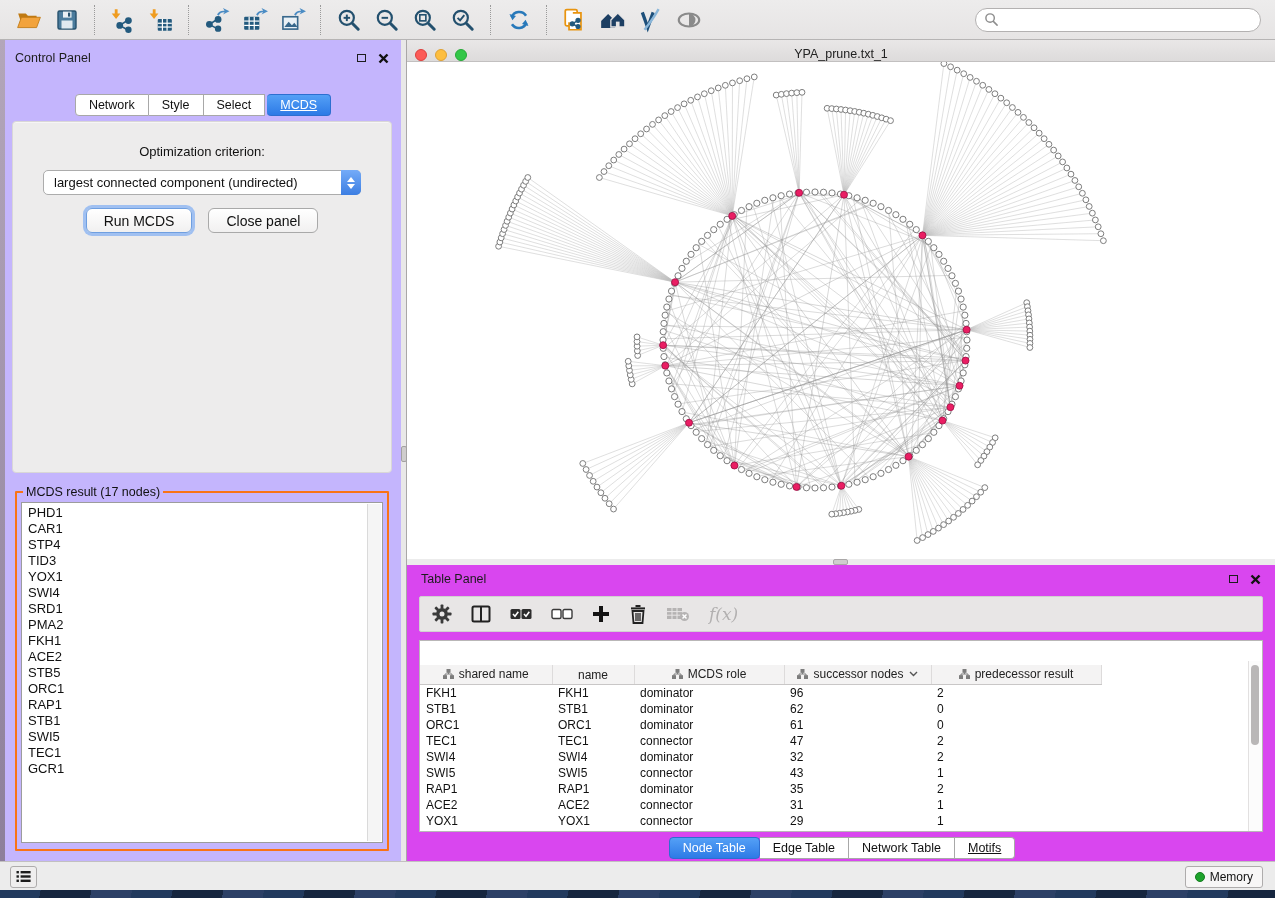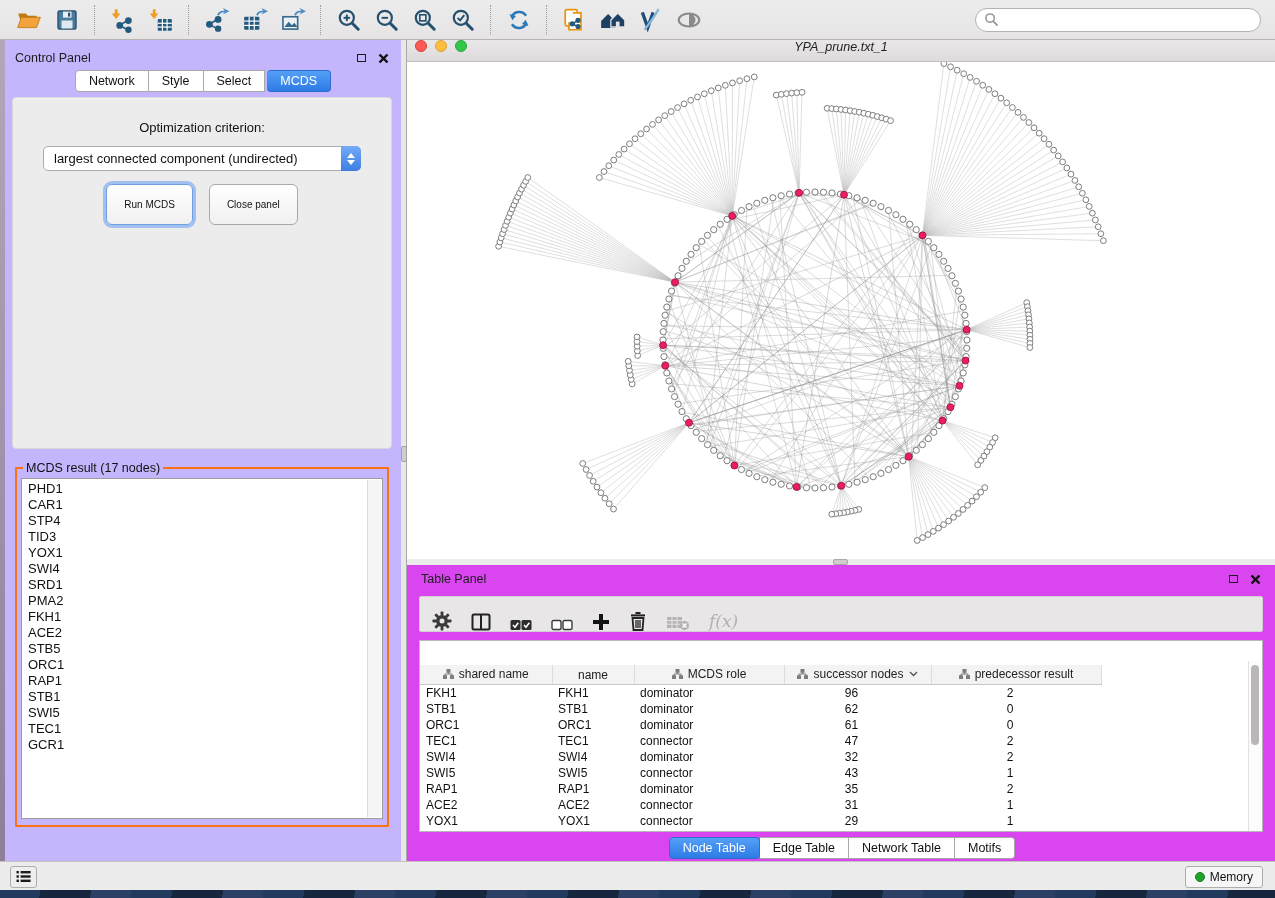--- a/index.html
+++ b/index.html
@@ -26,71 +26,71 @@
   .left-strip{width:5px;flex:none;background:linear-gradient(#b3a6ba,#8d7f9b);}
   .control-panel{width:396px;flex:none;background:#c4b5fd;position:relative;box-sizing:border-box;}
   .vsplitter{width:6px;flex:none;background:#e9e8e8;border-right:1px solid #a9a7a7;position:relative;box-sizing:border-box;}
   .vhandle{position:absolute;left:0px;top:406px;width:6px;height:16px;background:#cfcdcd;border:1px solid #a3a1a1;border-radius:2px;box-sizing:border-box;}
   .right{flex:1;display:flex;flex-direction:column;min-width:0;}
 
   
   .cp-head{height:24px;display:flex;align-items:center;padding:6px 12px 0 10px;font-size:12.5px;color:#1c1c1c;}
   .winbtns{margin-left:auto;display:flex;align-items:center;gap:12px;}
   .float-ico{width:9px;height:8px;border:1.6px solid #1d1d1d;display:inline-block;box-sizing:border-box;background:transparent;}
-  .cp-tabs{margin-top:0;display:flex;justify-content:center;}
+  .cp-tabs{margin-top:24px;display:flex;justify-content:center;}
   .seg{padding:3px 13px;font-size:12.5px;color:#111;background:#fff;border:1px solid #a8a8a8;border-left:none;cursor:default;}
   .seg:first-child{border-left:1px solid #a8a8a8;border-radius:4px 0 0 4px;}
-  .seg:last-child{border-radius:0 4px 4px 0;}
+  .seg:last-child{border-radius:0 4px 4px 0;text-decoration:underline;}
   .seg.active{background:linear-gradient(#54a0f6,#2d7ae6);color:#fff;border-color:#2d6fd0;border-radius:4px;margin-left:2px;}
   .cp-box{margin:5px 9px 0 7px;height:352px;background:#edecec;border:1px solid #d9d7d7;border-radius:4px;
      box-shadow:inset 0 1px 0 #f6f5f5;box-sizing:border-box;}
   .cp-label{margin-top:22px;text-align:center;font-size:13px;color:#111;}
   .cp-select{margin:11px auto 0;width:318px;height:25px;background:#fff;border:1px solid #acacac;border-radius:5px;
      display:flex;align-items:center;box-sizing:border-box;font-size:13px;color:#111;padding-left:10px;position:relative;}
   .stepper{position:absolute;right:-1px;top:-1px;width:20px;height:25px;border-radius:0 5px 5px 0;
      background:linear-gradient(#74abf8,#3c7ee2);display:flex;flex-direction:column;align-items:center;justify-content:center;gap:2px;}
   .stepper .up{width:0;height:0;border-left:4px solid transparent;border-right:4px solid transparent;border-bottom:5px solid #fff;}
   .stepper .dn{width:0;height:0;border-left:4px solid transparent;border-right:4px solid transparent;border-top:5px solid #fff;}
   .cp-btnrow{margin-top:13px;display:flex;justify-content:center;gap:16px;}
-  .macbtn{height:41px;padding:0 17px;font-size:10px;color:#111;background:linear-gradient(#ffffff,#f1f0f0);
+  .macbtn{height:25px;padding:0 17px;font-size:14px;color:#111;background:linear-gradient(#ffffff,#f1f0f0);
      border:1px solid #a9a9a9;border-radius:6px;cursor:default;font-family:"Liberation Sans",sans-serif;}
   .macbtn.focus{box-shadow:0 0 0 3px rgba(96,156,245,.55);border-color:#6f9fe0;}
   .cp-fieldset{margin:12px 12px 0 10px;height:366px;border:2px solid #f97316;border-radius:1px;padding:3px 4px 6px 4px;box-sizing:border-box;}
   .cp-fieldset legend{font-size:12.5px;color:#111;padding:0 3px;margin-left:2px;}
   .mcds-list{width:100%;height:100%;background:#fff;border:1px solid #9c9c9c;box-sizing:border-box;
      font-size:13px;line-height:16px;color:#111;padding:2px 16px 0 6px;position:relative;overflow:hidden;}
   .mcds-item{height:16px;}
   .list-track{position:absolute;top:1px;right:1px;bottom:1px;width:13px;background:#f5f5f5;border-left:1px solid #dadada;}
 
   
   .net-title{height:21px;flex:none;background:linear-gradient(#e9e7e7,#dddbdb);border-bottom:1px solid #c2c0c0;
-     display:flex;align-items:flex-start;padding:0 8px;position:relative;font-style:italic;}
+     display:flex;align-items:flex-end;padding:0 8px;position:relative;}
   .tl{width:12px;height:12px;border-radius:50%;margin-right:8px;box-sizing:border-box;display:inline-block;}
   .tl.red{background:#fc5b57;border:1px solid #dd3f3c;}
   .tl.yel{background:#fdbe3f;border:1px solid #dfa133;}
   .tl.grn{background:#33c748;border:1px solid #26a938;}
   .net-name{position:absolute;left:0;right:0;text-align:center;font-size:12.5px;color:#222;pointer-events:none;}
   .net-canvas{height:497px;flex:none;background:#fff;position:relative;overflow:hidden;}
   .hsplit{height:6px;flex:none;background:#ececec;position:relative;}
   .hhandle{position:absolute;left:426px;top:0px;width:15px;height:6px;background:#cfcdcd;border:1px solid #aaa8a8;border-radius:2px;box-sizing:border-box;}
 
   
   .table-panel{flex:1;background:#d946ef;display:flex;flex-direction:column;min-height:0;}
   .tp-head{height:20px;display:flex;align-items:center;padding:4px 14px 0 14px;font-size:12.5px;color:#1c1c1c;flex:none;}
   .tp-toolbar{margin:7px 12px 0;height:36px;background:#e8e6e6;border:1px solid #d2d0d0;border-radius:2px;
-     display:flex;align-items:flex-end;gap:19px;padding:0 12px;box-sizing:border-box;flex:none;}
+     display:flex;align-items:center;gap:19px;padding:0 12px;box-sizing:border-box;flex:none;}
   .tpbtn{border:none;background:transparent;padding:0;display:flex;align-items:center;cursor:default;}
   .fx{font-family:"DejaVu Serif",serif;font-style:italic;font-size:17px;color:#b2b0b0;}
   .tp-tablebox{margin:8px 12px 0;height:190px;background:#fff;border:1px solid #b9b7b7;position:relative;overflow:hidden;flex:none;}
   table.node{border-collapse:collapse;table-layout:fixed;width:100%;margin-top:24px;}
   table.node th{height:19px;background:#f4f3f3;border-bottom:1px solid #c9c7c7;border-right:1px solid #dddbdb;
      font-weight:normal;font-size:12px;color:#222;text-align:center;padding:0;white-space:nowrap;overflow:hidden;}
   table.node th.filler{border-right:none;background:#fff;border-bottom:1px solid #fff;}
   table.node td{height:16px;font-size:12px;color:#111;padding:0 6px;white-space:nowrap;overflow:hidden;}
-  table.node td.num{text-align:center;padding-right:18px;}
+  table.node td.num{text-align:left;padding-right:18px;}
   .thwrap{display:inline-flex;align-items:center;gap:5px;}
   .tbl-scroll{position:absolute;top:20px;right:0;bottom:0;width:13px;background:#fcfcfc;border-left:1px solid #e2e0e0;}
   .tbl-thumb{position:absolute;top:4px;left:2px;width:8px;height:80px;border-radius:4px;background:#b9b7b7;}
   .tp-tabs{margin-top:5px;display:flex;justify-content:center;flex:none;}
 
   
   .statusbar{height:29px;flex:none;background:#ececec;border-top:1px solid #c2c0c0;display:flex;align-items:center;}
   .sb-left{width:27px;height:22px;margin-left:10px;background:#efeeee;border:1px solid #aeacac;border-radius:3px;
      display:flex;align-items:center;justify-content:center;padding:0;}
   .sb-mem{margin-left:auto;margin-right:12px;height:22px;background:#f7f6f6;border:1px solid #aeacac;border-radius:3px;

